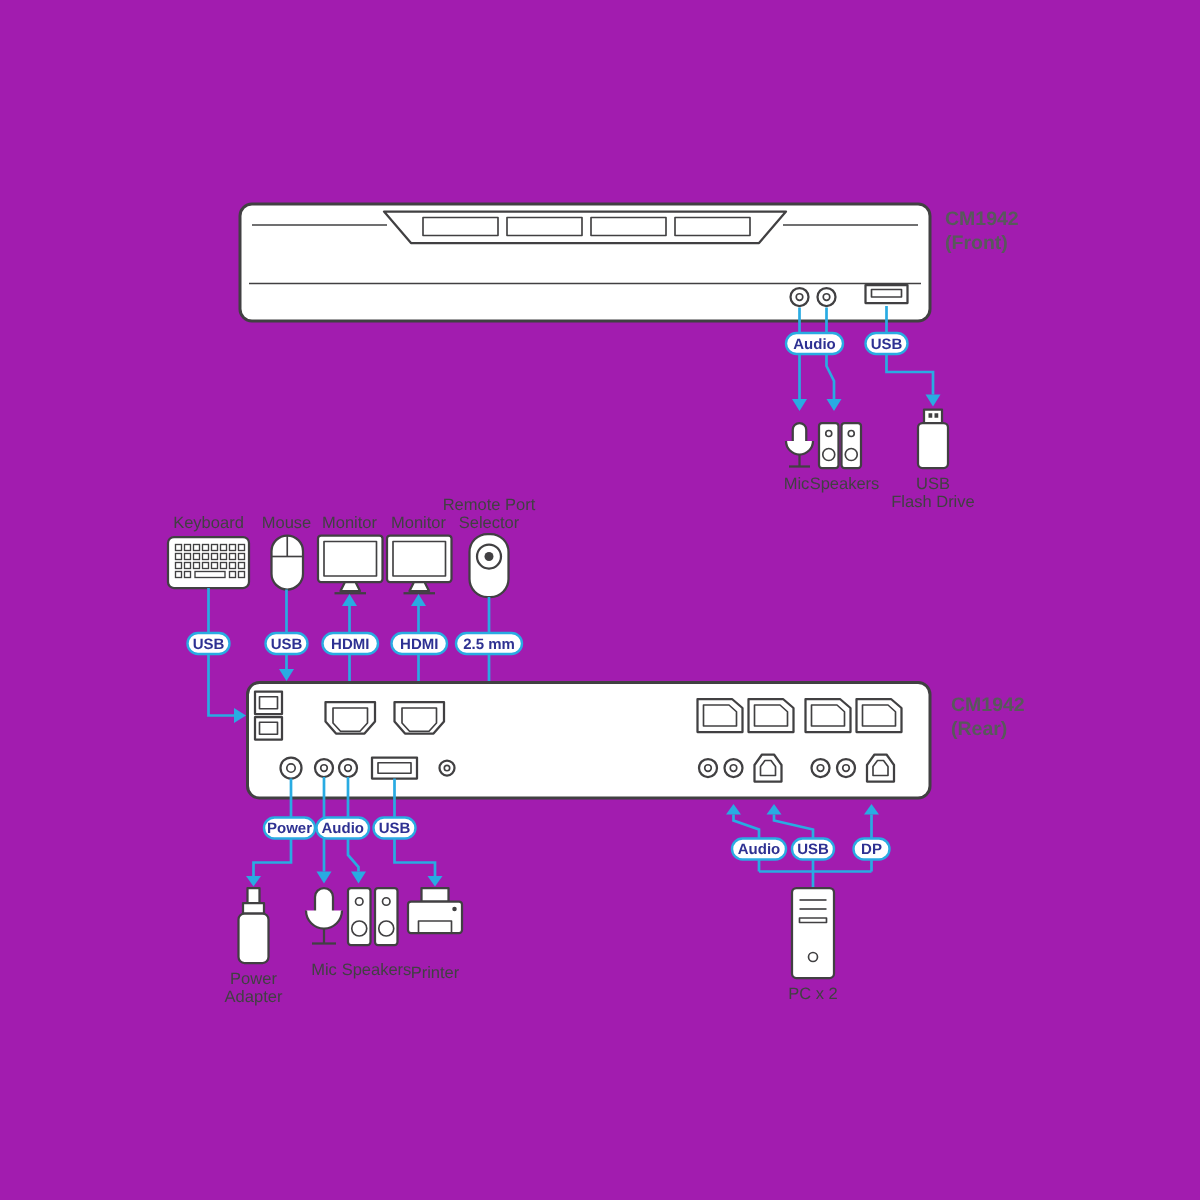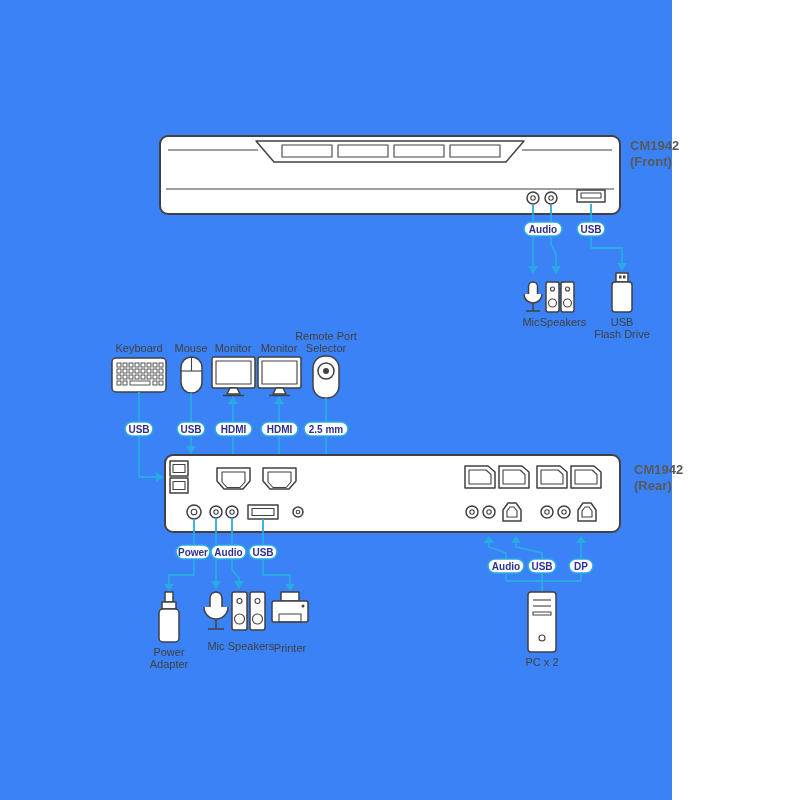--- a/index.html
+++ b/index.html
@@ -1,16 +1,16 @@
 <!DOCTYPE html>
 <html><head>
 <meta charset="utf-8">
 <style>
   html,body{margin:0;padding:0;background:#ffffff;}
-  .canvas{width:672px;height:800px;background:#3b82f6;font-family:"Liberation Sans",sans-serif;}
+  .canvas{width:800px;height:800px;background:#a21caf;font-family:"Liberation Sans",sans-serif;}
   svg{display:block;}
   .dev{fill:#ffffff;stroke:#414042;stroke-width:2;stroke-linejoin:round;}
   .dv1{fill:#ffffff;stroke:#414042;stroke-width:1.5;stroke-linejoin:round;}
   .dv2{fill:none;stroke:#414042;stroke-width:1.1;stroke-linejoin:round;}
   .key{fill:none;stroke:#414042;stroke-width:0.9;}
   .ln{fill:none;stroke:#29ABE2;stroke-width:1.8;}
   .arw{fill:#29ABE2;stroke:none;}
   .pill{fill:#ffffff;stroke:#29ABE2;stroke-width:1.6;}
   .pill-t{fill:#2E3192;font-size:10px;font-weight:bold;text-anchor:middle;font-family:"Liberation Sans",sans-serif;}
   .lbl{fill:#414042;font-size:11px;text-anchor:middle;font-family:"Liberation Sans",sans-serif;}

